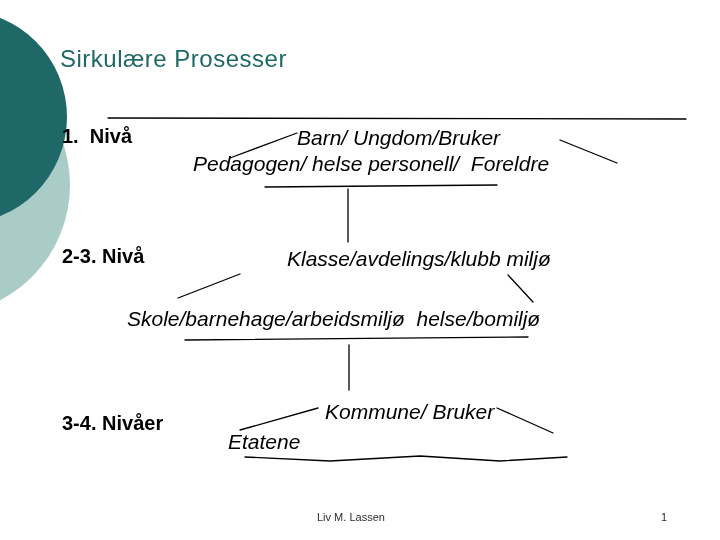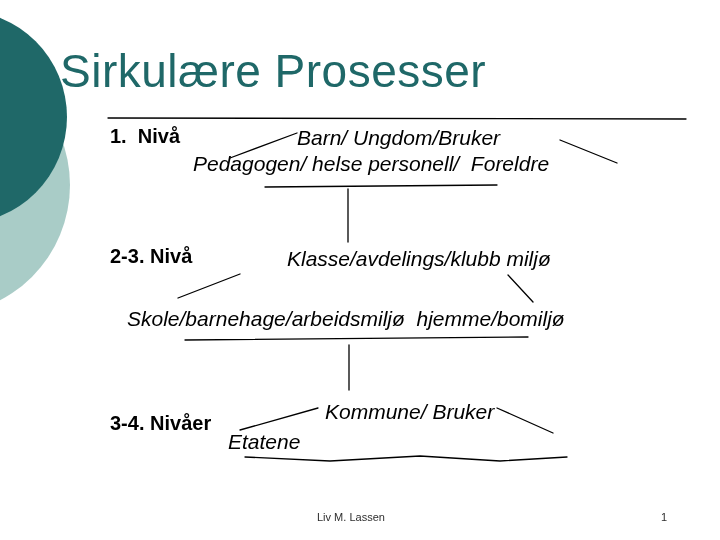--- a/index.html
+++ b/index.html
@@ -22,32 +22,31 @@
     background:var(--accent-light);
     z-index:1;
   }
   .circle.dark{
     left:-147px;top:10px;width:214px;height:214px;
     background:var(--accent-dark);
     z-index:2;
   }
   .title{
     position:absolute;left:60px;top:46px;
-    font-size:46px;line-height:1.1;
+    font-size:24px;line-height:1.1;
     color:var(--accent-dark);
     letter-spacing:0.5px;
     white-space:pre;
     z-index:5;
   }
   .lvl{
     position:absolute;
     font-size:20px;font-weight:bold;color:var(--text-black);
     white-space:pre;line-height:1;
     z-index:5;
-    margin-left:48px;
   }
   .itm{
     position:absolute;
     font-size:21px;font-style:italic;color:var(--text-black);
     white-space:pre;line-height:1;
     z-index:5;
   }
   .footer-text{
     position:absolute;
     font-size:11px;color:var(--footer-gray);
@@ -87,21 +86,21 @@
     <line x1="497" y1="408" x2="553" y2="433"></line>
     <polyline points="245,457 330,461 420,456 500,461 567,457"></polyline>
   </svg>
 
   <div class="lvl" style="left:62px;top:126px">1.  Nivå</div>
   <div class="itm" style="left:193px;top:153px">Pedagogen/ helse personell/  Foreldre</div>
   <div class="itm" style="left:297px;top:127px">Barn/ Ungdom/Bruker</div>
 
   <div class="lvl" style="left:62px;top:246px">2-3. Nivå</div>
   <div class="itm" style="left:287px;top:248px">Klasse/avdelings/klubb miljø</div>
-  <div class="itm" style="left:127px;top:308px">Skole/barnehage/arbeidsmiljø  hjemme/bomiljø</div>
+  <div class="itm" style="left:127px;top:308px">Skole/barnehage/arbeidsmiljø  helse/bomiljø</div>
 
   <div class="lvl" style="left:62px;top:413px">3-4. Nivåer</div>
   <div class="itm" style="left:325px;top:401px">Kommune/ Bruker</div>
   <div class="itm" style="left:228px;top:431px">Etatene</div>
 
   <div class="footer-text" style="left:317px;top:512px">Liv M. Lassen</div>
   <div class="footer-text" style="left:661px;top:512px">1</div>
 
 </div>
 

